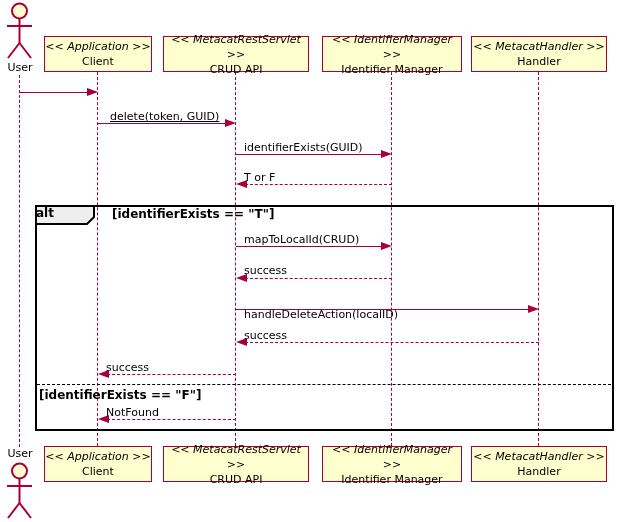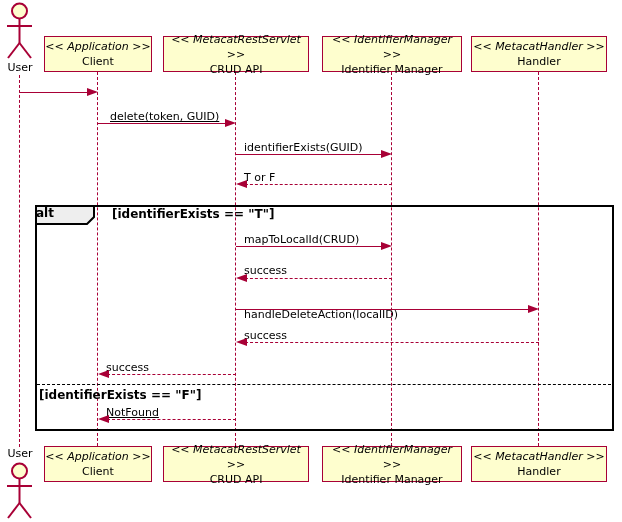--- a/index.html
+++ b/index.html
@@ -108,21 +108,21 @@
   <div class="msg-line return" style="left:240px;top:342px;width:299px;"></div>
   <div class="arr-l" style="left:236px;top:338px;"></div>
 
   <div class="msg-label" style="left:106px;top:361px;">success</div>
   <div class="msg-line return" style="left:102px;top:374px;width:134px;"></div>
   <div class="arr-l" style="left:98px;top:370px;"></div>
 
   <div class="divider"></div>
   <div class="guard" style="left:39px;top:388px;">[identifierExists == "F"]</div>
 
-  <div class="msg-label" style="left:106px;top:406px;text-decoration:underline;">NotFound</div>
+  <div class="msg-label" style="left:106px;top:406px;">NotFound</div>
   <div class="msg-line return" style="left:102px;top:419px;width:134px;"></div>
   <div class="arr-l" style="left:98px;top:415px;"></div>
 
   <div class="pbox" style="left:44px;top:446px;width:108px;">
     <div class="stereo">&lt;&lt; Application &gt;&gt;</div>
     <div class="pname">Client</div>
   </div>
   <div class="pbox" style="left:163px;top:446px;width:146px;">
     <div class="stereo">&lt;&lt; MetacatRestServlet &gt;&gt;</div>
     <div class="pname">CRUD API</div>

